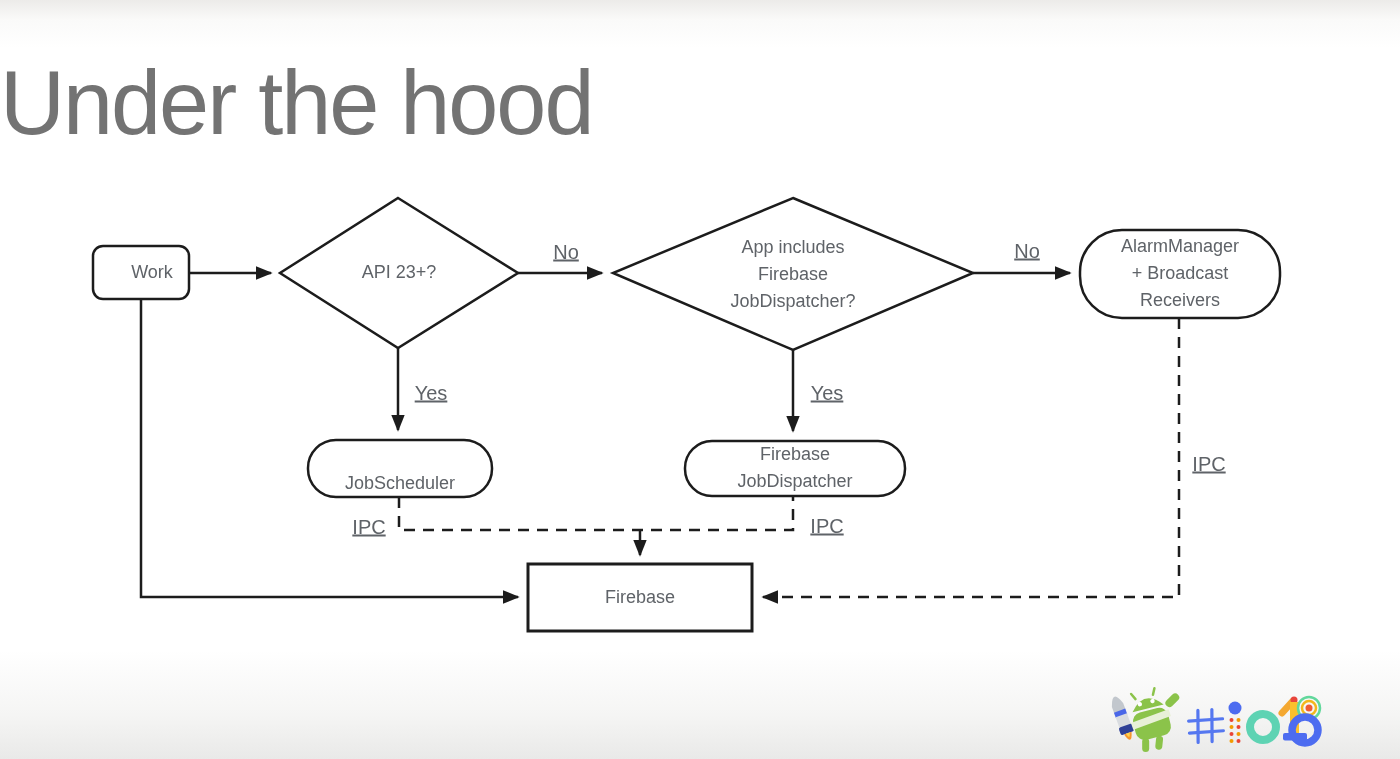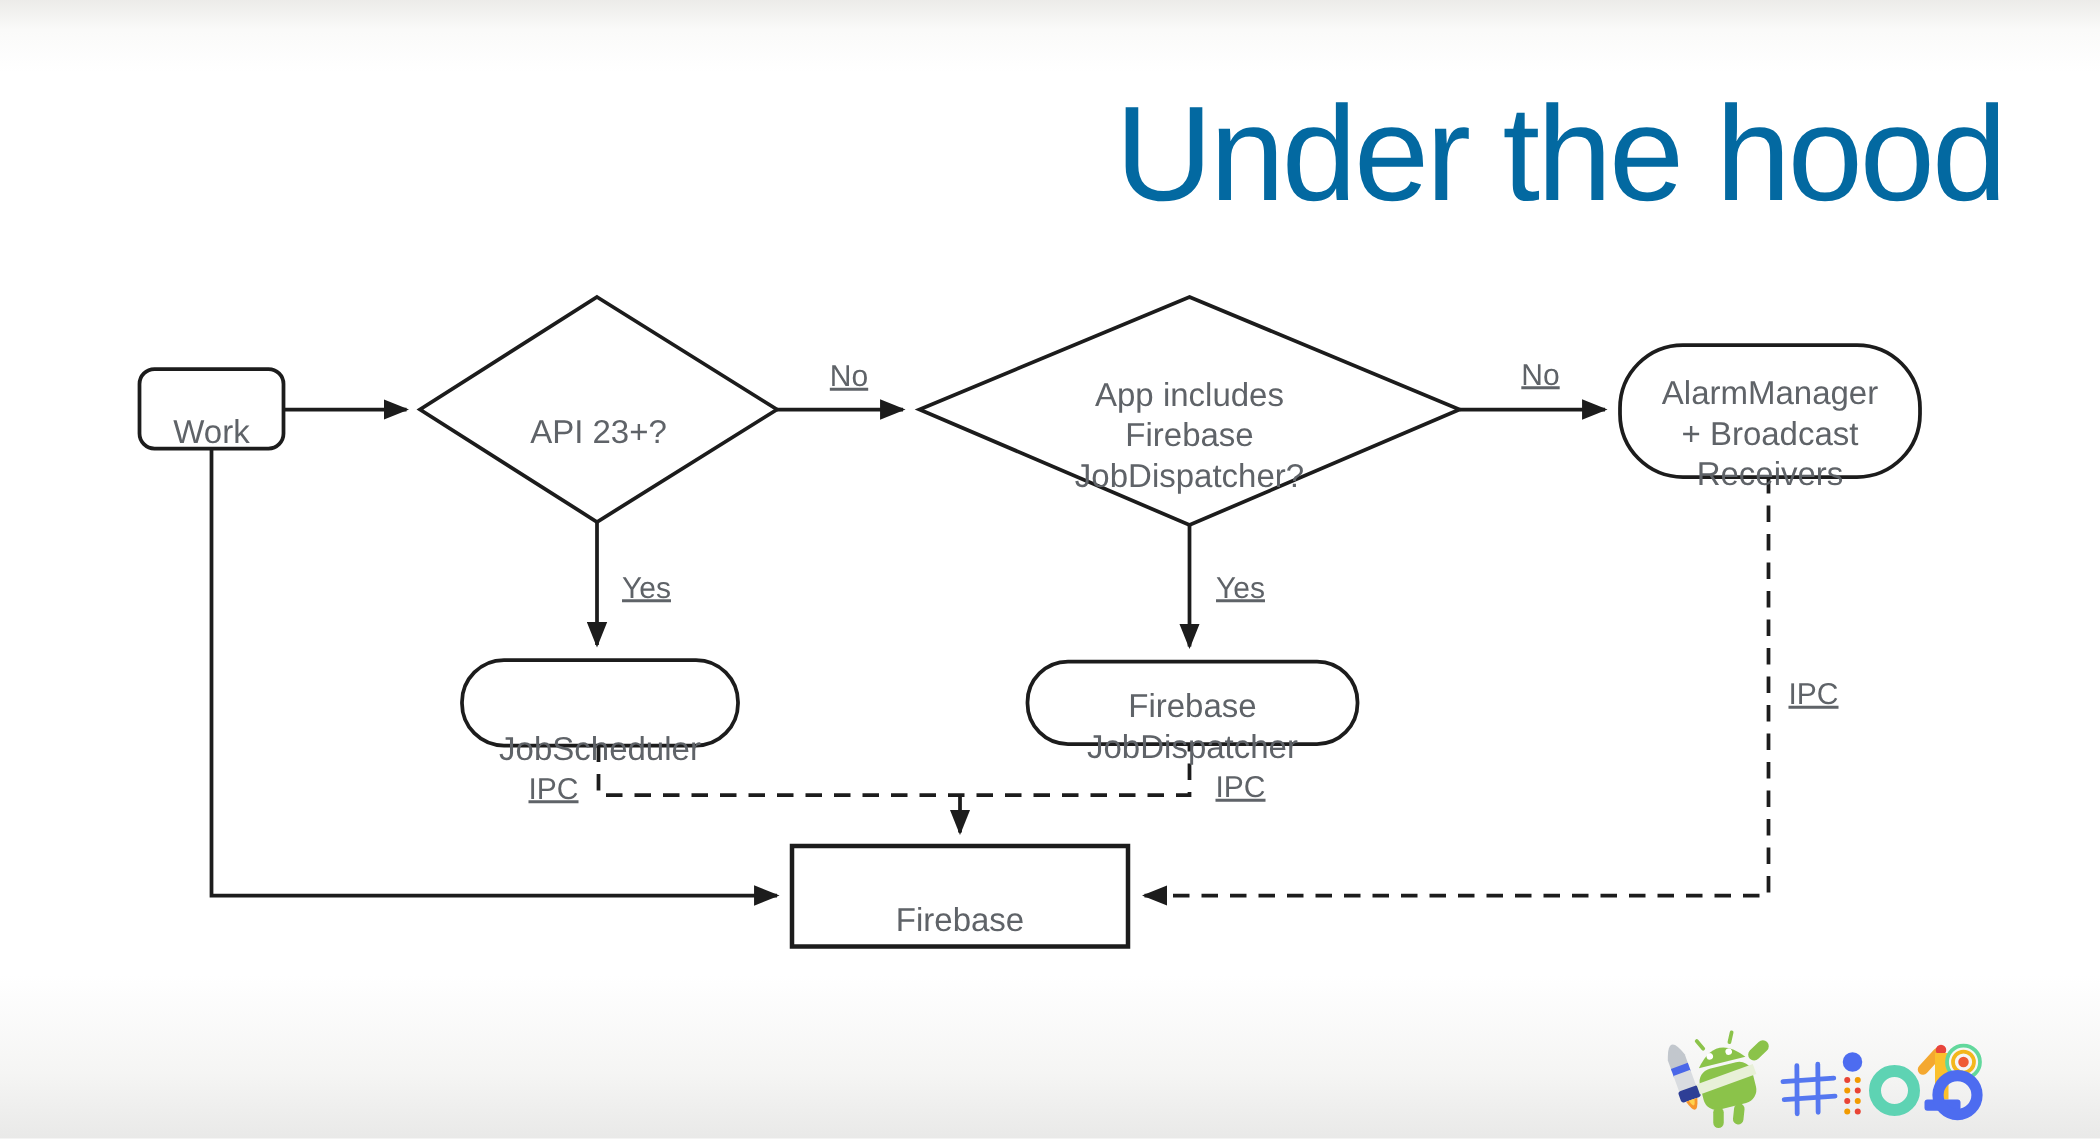--- a/index.html
+++ b/index.html
@@ -7,31 +7,31 @@
     width:1400px;height:759px;overflow:hidden;
     font-family:"Liberation Sans",sans-serif;
     background:linear-gradient(to bottom,
       #ecebe9 0px,#fafaf9 20px,#ffffff 48px,
       #ffffff 650px,#f5f5f4 715px,#e9e9e8 759px);
     position:relative;
   }
   .stage{position:absolute;inset:0;}
   .title{
     position:absolute;left:0;top:52px;width:1336px;
-    text-align:right;
+    text-align:left;
     font-size:90px;letter-spacing:-2px;font-weight:500;
-    color:#0369a1;
+    color:#737373;
   }
   svg.flow{position:absolute;left:0;top:0;}
   .lbl{
     position:absolute;transform:translate(-50%,-50%);
     color:#5f6368;white-space:pre-line;text-align:center;
     line-height:27px;
   }
-  .node-lbl{font-size:22px;margin-top:16px;}
+  .node-lbl{font-size:18px;}
   .edge-lbl{font-size:20px;text-decoration:underline;}
   .footer-logo{position:absolute;left:1093px;top:682px;width:230px;height:72px;}
 </style>
 </head>
 <body>
 
 <div class="stage">
 
   <div class="title">Under the hood</div>
 
@@ -55,21 +55,21 @@
 
     <rect x="93" y="246" width="96" height="53" rx="10" fill="#ffffff" stroke="#1c1c1c" stroke-width="2.5"></rect>
     <polygon points="398,198 518,273 398,348 280,273" fill="#ffffff" stroke="#1c1c1c" stroke-width="2.5"></polygon>
     <polygon points="793,198 973,273 793,350 613,273" fill="#ffffff" stroke="#1c1c1c" stroke-width="2.5"></polygon>
     <rect x="1080" y="230" width="200" height="88" rx="42" fill="#ffffff" stroke="#1c1c1c" stroke-width="2.5"></rect>
     <rect x="308" y="440" width="184" height="57" rx="28" fill="#ffffff" stroke="#1c1c1c" stroke-width="2.5"></rect>
     <rect x="685" y="441" width="220" height="55" rx="27" fill="#ffffff" stroke="#1c1c1c" stroke-width="2.5"></rect>
     <rect x="528" y="564" width="224" height="67" fill="#ffffff" stroke="#1c1c1c" stroke-width="3"></rect>
   </svg>
 
-  <div class="lbl node-lbl" style="left:141px;top:272px">Work</div>
+  <div class="lbl node-lbl" style="left:152px;top:272px">Work</div>
   <div class="lbl node-lbl" style="left:399px;top:272px">API 23+?</div>
   <div class="lbl node-lbl" style="left:793px;top:274px">App includes
 Firebase
 JobDispatcher?</div>
   <div class="lbl node-lbl" style="left:1180px;top:273px">AlarmManager
 + Broadcast
 Receivers</div>
   <div class="lbl node-lbl" style="left:400px;top:483px">JobScheduler</div>
   <div class="lbl node-lbl" style="left:795px;top:468px">Firebase
 JobDispatcher</div>

